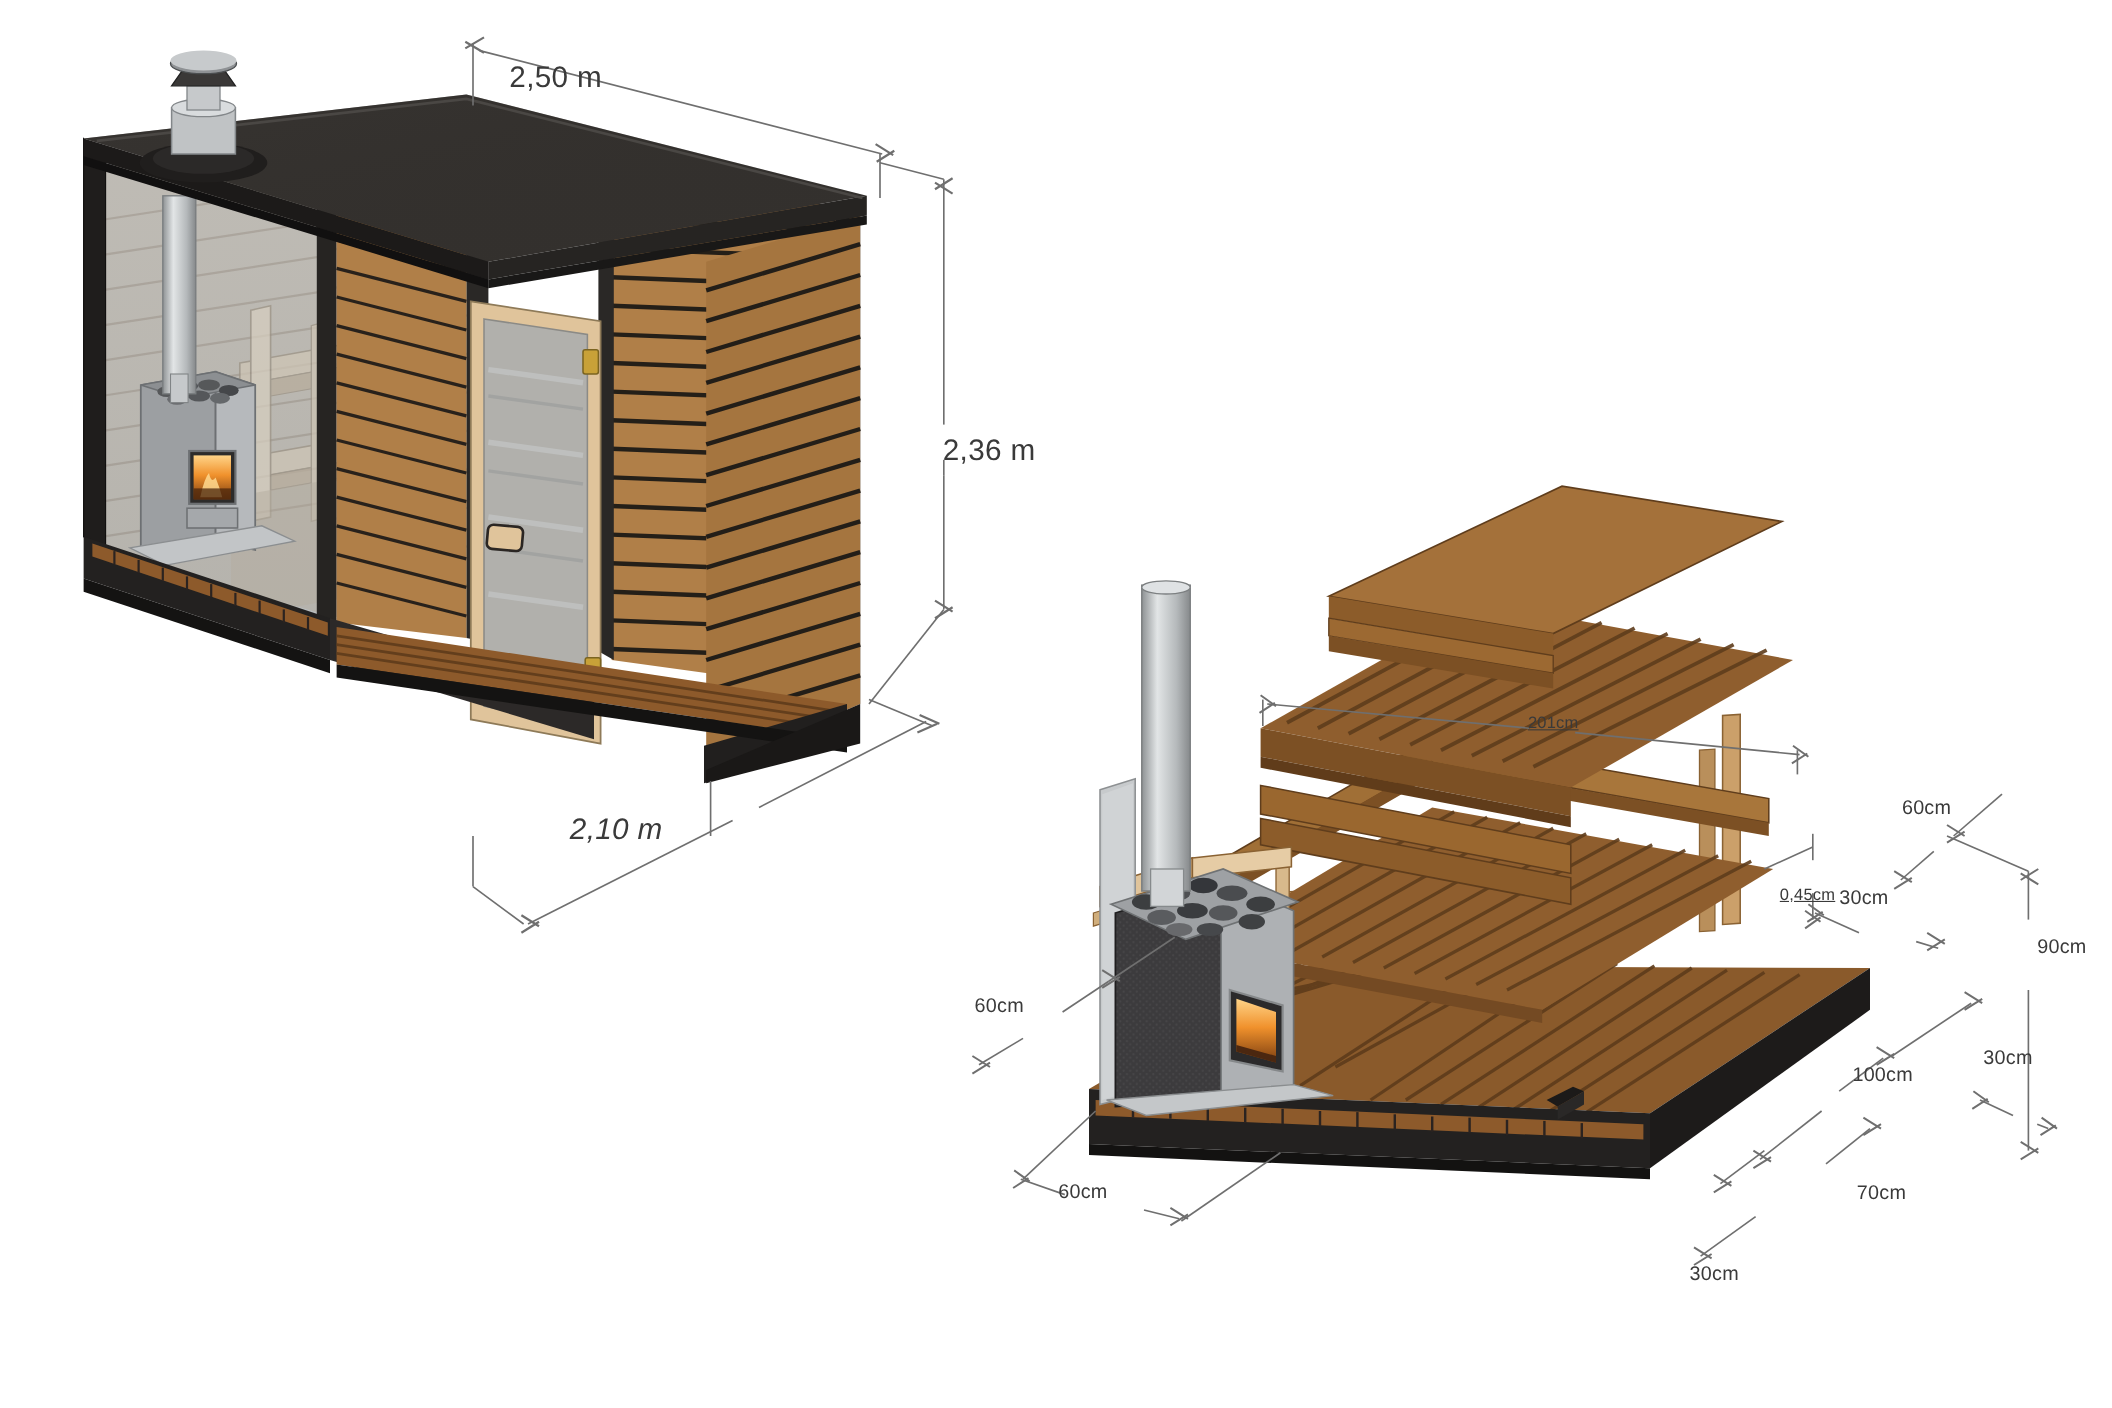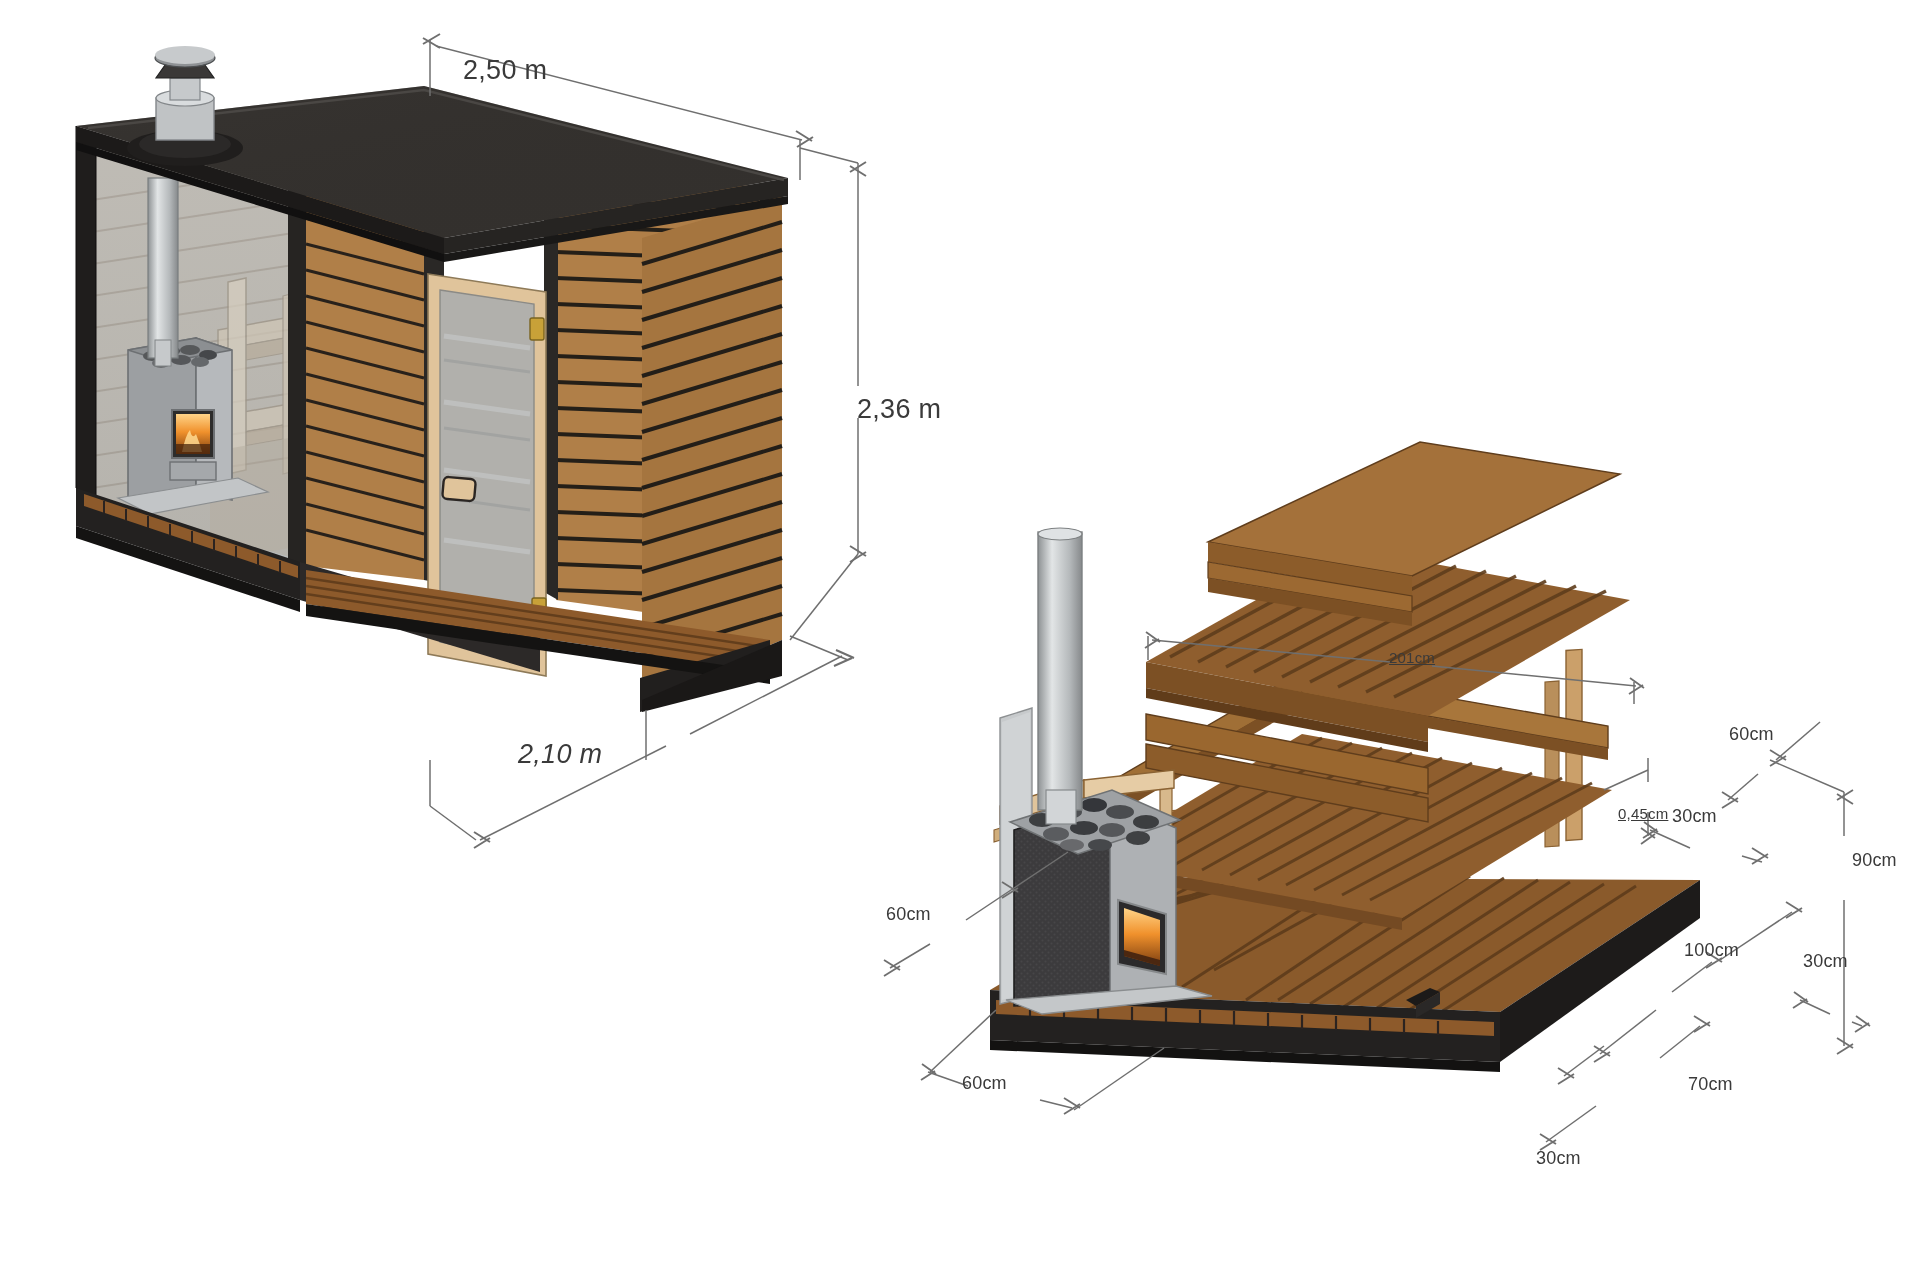--- a/index.html
+++ b/index.html
@@ -593,21 +593,21 @@
   <div class="dimtext dim-cm-sm" style="left:1618px;top:776px;margin-top:29px;">0,45cm</div>
 
   <div class="dimtext dim-cm" style="left:1729px;top:724px;">60cm</div>
 
   <div class="dimtext dim-cm" style="left:1672px;top:806px;">30cm</div>
 
   <div class="dimtext dim-cm" style="left:1820px;top:850px;margin-left:32px;">90cm</div>
 
   <div class="dimtext dim-cm" style="left:1803px;top:951px;">30cm</div>
 
-  <div class="dimtext dim-cm" style="left:1684px;top:940px;">100cm</div>
+  <div class="dimtext dim-cm" style="left:1684px;top:967px;">100cm</div>
 
   <div class="dimtext dim-cm" style="left:1688px;top:1074px;">70cm</div>
 
   <div class="dimtext dim-cm" style="left:1536px;top:1148px;">30cm</div>
 
   <div class="dimtext dim-cm" style="left:886px;top:904px;">60cm</div>
 
   <div class="dimtext dim-cm" style="left:962px;top:1073px;">60cm</div>
 
 </div>

